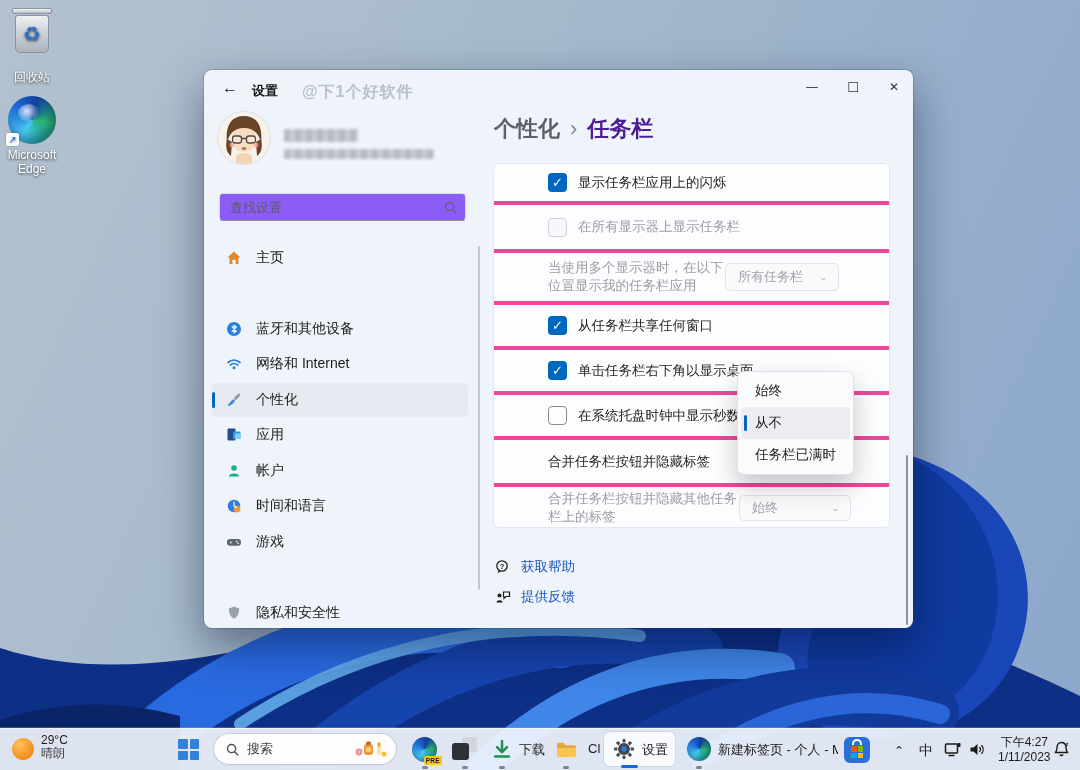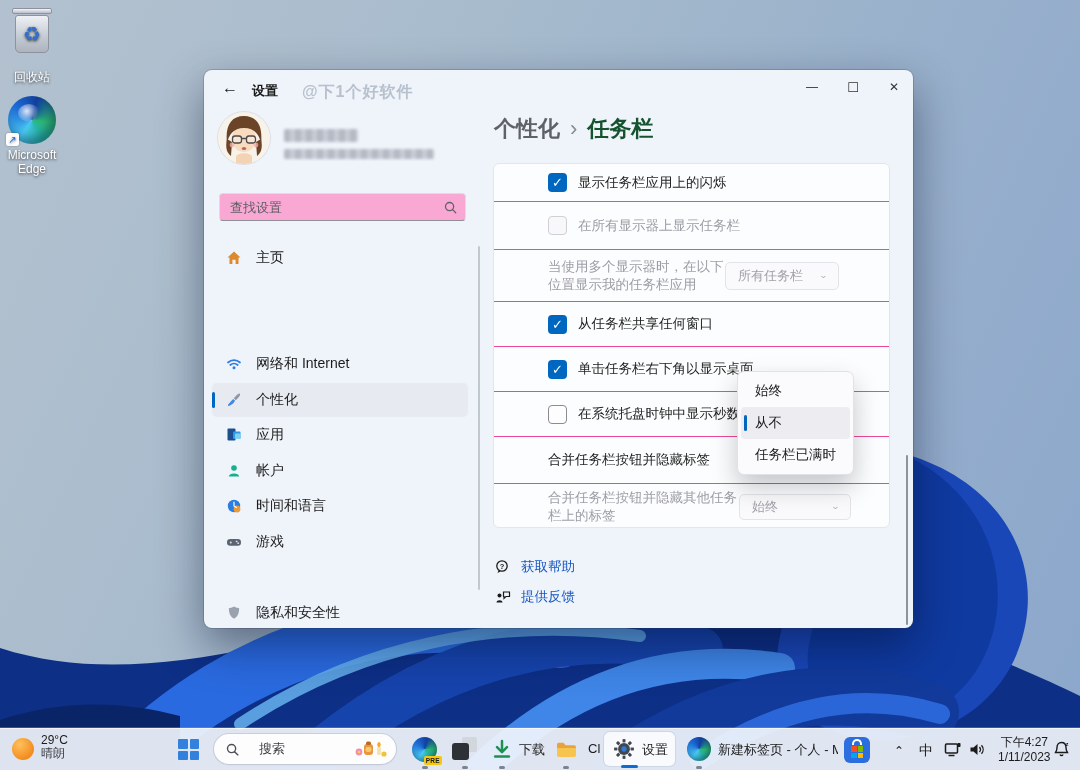--- a/index.html
+++ b/index.html
@@ -34,39 +34,39 @@
   .titlebar-txt{font-size:13px;color:#1b1b1b;font-weight:700;}
   .watermark{font-size:16px;color:#aeb8c6;font-weight:700;letter-spacing:1px;opacity:.85;}
   .capbtn{width:44px;height:30px;display:flex;align-items:center;justify-content:center;color:#333;font-size:12px;}
   .backbtn{font-size:16px;color:#1b1b1b;}
 
   .avatar{position:absolute;left:14px;top:42px;width:52px;height:52px;border-radius:50%;overflow:hidden;
     background:#f6efe4;box-shadow:0 0 0 1px rgba(0,0,0,.08);}
   .redact{position:absolute;background:repeating-linear-gradient(90deg,#aab0ba 0 6px,#c2c7cf 6px 11px);
     filter:blur(1.6px);border-radius:2px;opacity:.85;}
 
-  .searchbox{position:absolute;left:15px;top:123px;width:247px;height:28px;background:#f9a8d4;
+  .searchbox{position:absolute;left:15px;top:123px;width:247px;height:28px;background:#8b5cf6;
     border:1px solid #dcdce2;border-bottom:1px solid #8f8f95;border-radius:4px;display:flex;align-items:center;padding:0 8px;}
   .searchbox input{border:none;outline:none;flex:1;font-size:13px;background:transparent;color:#1b1b1b;}
   .searchbox input::placeholder{color:#5c5c63;}
 
   .side-item{position:absolute;left:8px;width:256px;height:34px;border-radius:5px;
     display:flex;align-items:center;gap:14px;padding-left:14px;font-size:14px;color:#1b1b1b;}
   .side-item.sel{background:#e7ebf1;}
   .side-item.sel::before{content:"";position:absolute;left:0;top:9px;width:3px;height:16px;border-radius:2px;background:#0067c0;}
   .side-scroll{position:absolute;left:274px;top:176px;width:2px;height:344px;background:#c3c7ce;border-radius:2px;}
 
   .crumb{position:absolute;left:290px;top:44px;font-size:22px;font-weight:600;}
   .crumb .p{color:#606069;}
   .crumb .sep{color:#8a8a93;font-weight:400;margin:0 10px;}
-  .crumb .c{color:#14532d;}
+  .crumb .c{color:#4c1d95;}
 
   #card{position:absolute;left:289px;top:93px;width:397px;height:365px;background:#fcfdfe;
     border:1px solid #e5e6ec;border-radius:6px;overflow:hidden;}
-  .row{display:flex;align-items:center;padding-left:54px;padding-right:14px;border-top:1px solid #ec4899;}
+  .row{display:flex;align-items:center;padding-left:54px;padding-right:14px;border-top:4px solid #ec4899;}
   .row:first-child{border-top:none;}
   .row .lbl{font-size:13.5px;color:#1f1f1f;line-height:18px;}
   .row.dis .lbl{color:#9d9da5;}
   .cb{width:19px;height:19px;border-radius:4px;margin-right:11px;flex:none;
     display:flex;align-items:center;justify-content:center;}
   .cb.on{background:#0067c0;color:#fff;font-size:13px;}
   .cb.off{background:#fdfdfd;border:1px solid #8b8b90;}
   .cb.off.dis{border-color:#cfcfd6;background:#f8f8fa;}
   .dd{height:28px;min-width:114px;background:#fdfdfd;border:1px solid #d9d9df;border-radius:5px;
     display:flex;align-items:center;justify-content:space-between;padding:0 10px 0 12px;font-size:13px;color:#1f1f1f;flex:none;}
@@ -92,21 +92,21 @@
   .tb-label{font-size:13px;color:#1b1b1b;white-space:nowrap;}
   .run-dot{position:absolute;width:6px;height:3px;border-radius:2px;background:#7c8490;}
   .sun{position:absolute;left:12px;top:738px;width:22px;height:22px;border-radius:50%;
     background:radial-gradient(circle at 35% 30%,#ffc05c,#f2891c 75%);}
   .weather-t{position:absolute;left:41px;top:734px;font-size:12px;color:#1b1b1b;line-height:13px;}
   .start{position:absolute;left:178px;top:739px;width:21px;height:21px;display:grid;
     grid-template-columns:1fr 1fr;grid-template-rows:1fr 1fr;gap:2px;}
   .start div{background:#3381dd;border-radius:1px;}
   .tb-search{position:absolute;left:214px;top:734px;width:182px;height:30px;border-radius:16px;
     background:#fdfdfe;box-shadow:0 0 0 1px rgba(180,190,205,.55),0 1px 2px rgba(0,0,0,.08);
-    display:flex;align-items:center;padding:0 8px 0 12px;gap:20px;}
+    display:flex;align-items:center;padding:0 8px 0 12px;gap:8px;}
   .tb-ic{position:absolute;top:737px;width:25px;height:25px;}
   .edgepre{border-radius:50%;
     background:conic-gradient(from 140deg,#28b7a8,#49c8f2 20%,#1c6ad4 48%,#123f9e 65%,#2bb673 85%,#28b7a8);
     box-shadow:inset -2px -3px 5px rgba(0,0,30,.35);}
   .prebadge{position:absolute;right:-5px;bottom:-3px;background:#f7c70c;color:#1b1b1b;
     font-size:6.5px;font-weight:700;padding:1px 2px;border-radius:2px;letter-spacing:.3px;}
   .darkapp-l{position:absolute;right:0;top:0;width:15px;height:15px;background:#d2d6dd;border-radius:2px;}
   .darkapp-d{position:absolute;left:0;bottom:2px;width:17px;height:17px;background:#2e3237;border-radius:3px;}
   .settings-pill{position:absolute;left:604px;top:732px;width:71px;height:34px;border-radius:6px;
     background:rgba(255,255,255,.78);box-shadow:0 0 0 1px rgba(190,200,214,.5);}
@@ -188,20 +188,27 @@
         <line x1="9.3" y1="9.3" x2="12.6" y2="12.6" stroke="#5f6368" stroke-width="1.4" stroke-linecap="round"></line>
       </svg>
     </div>
 
     <div class="side-item" style="top:171px;">
       <svg width="16" height="16" viewBox="0 0 16 16">
           <path d="M8 1.5 L14.5 7.5 L12.5 7.5 L12.5 14 L9.6 14 L9.6 9.8 L6.4 9.8 L6.4 14 L3.5 14 L3.5 7.5 L1.5 7.5 Z" fill="#dd8a2e"></path>
         </svg>
       <span>主页</span>
     </div>
+    <div class="side-item" style="top:242px;">
+      <svg width="16" height="16" viewBox="0 0 16 16">
+          <circle cx="8" cy="8" r="7" fill="#2b7de1"></circle>
+          <path d="M5.8 5.4 L10.3 10 L8 11.8 L8 4.2 L10.3 6 L5.8 10.6" stroke="#fff" stroke-width="1.1" fill="none" stroke-linejoin="round"></path>
+        </svg>
+      <span>蓝牙和其他设备</span>
+    </div>
     <div class="side-item" style="top:277px;">
       <svg width="16" height="16" viewBox="0 0 16 16">
           <path d="M2 6.5 A9 9 0 0 1 14 6.5" stroke="#2b7de1" stroke-width="1.7" fill="none" stroke-linecap="round"></path>
           <path d="M4.3 9 A5.5 5.5 0 0 1 11.7 9" stroke="#2b7de1" stroke-width="1.7" fill="none" stroke-linecap="round"></path>
           <circle cx="8" cy="11.8" r="1.5" fill="#2b7de1"></circle>
         </svg>
       <span>网络和 Internet</span>
     </div>
     <div class="side-item sel" style="top:313px;">
       <svg width="16" height="16" viewBox="0 0 16 16">

